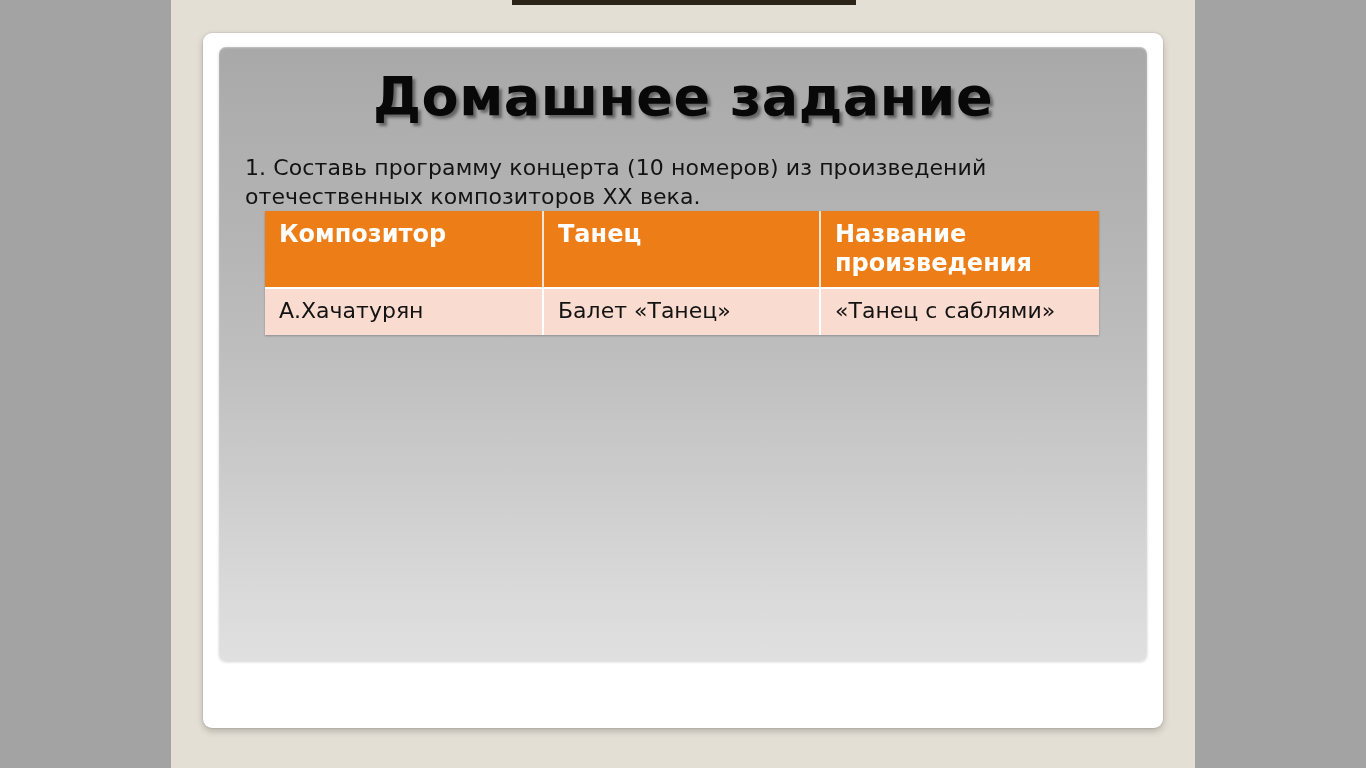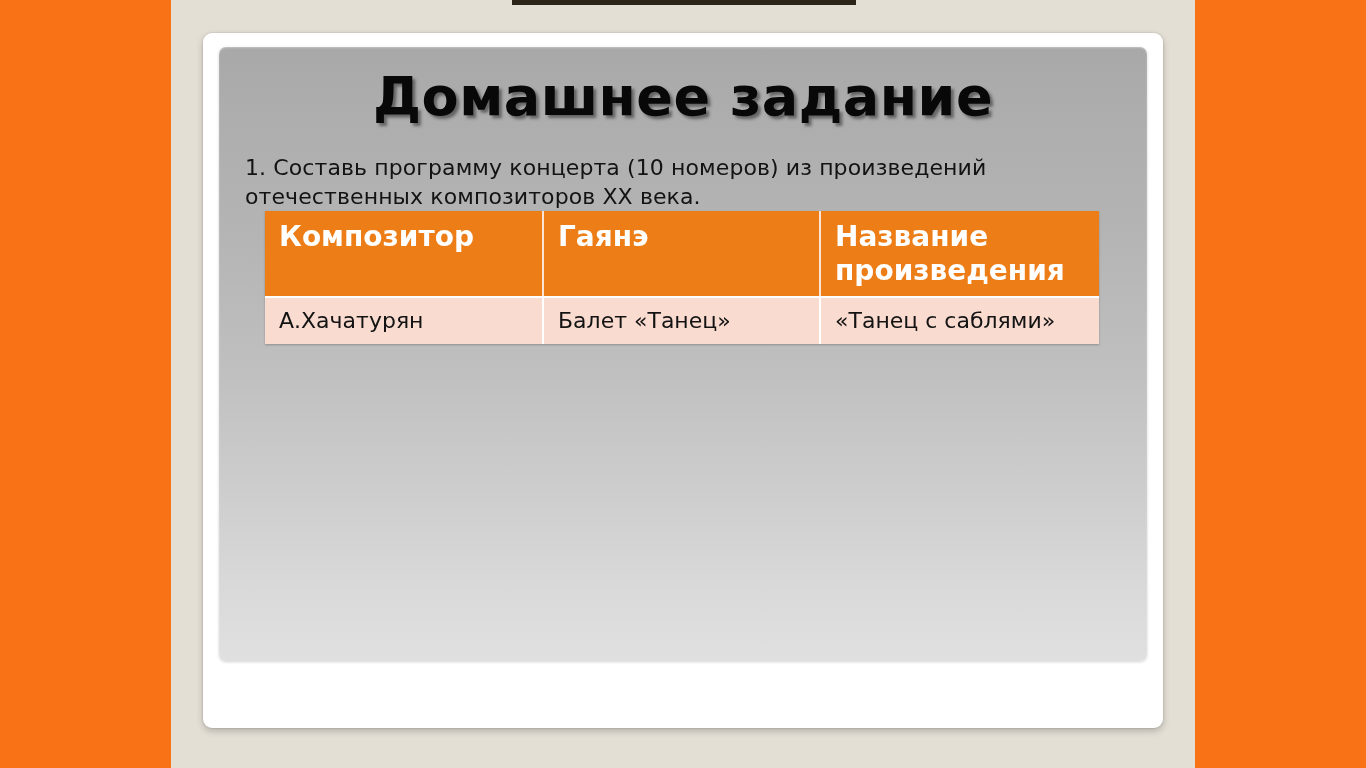--- a/index.html
+++ b/index.html
@@ -12,21 +12,21 @@
     height: 768px;
     overflow: hidden;
     font-family: "DejaVu Sans", "Liberation Sans", sans-serif;
   }
 
   
   #stage {
     position: relative;
     width: 1366px;
     height: 768px;
-    background: #f97316;
+    background: #a3a3a3;
     text-decoration: underline;
   }
 
   
   #paper {
     position: absolute;
     left: 171px;
     top: 0px;
     width: 1024px;
     height: 768px;
@@ -124,21 +124,21 @@
     table-layout: fixed;
     box-shadow: 0 1px 2px rgba(0,0,0,0.25);
   }
   #hw-table col.c1 { width: 279px; }
   #hw-table col.c2 { width: 277px; }
   #hw-table col.c3 { width: 278px; }
 
   #hw-table th {
     background: #ed7d17;
     color: #ffffff;
-    font-size: 28px;
+    font-size: 24px;
     font-weight: bold;
     text-align: left;
     vertical-align: top;
     padding: 9px 0 9px 14px;
     height: 55px;
     line-height: 1.2;
     border-right: 2px solid #fbe3d6;
   }
   #hw-table th:last-child { border-right: none; }
 
@@ -174,21 +174,21 @@
 
     <table id="hw-table">
       <colgroup>
         <col class="c1">
           <col class="c2">
           <col class="c3">
       </colgroup>
       <thead>
         <tr>
           <th>Композитор</th>
-          <th>Гаянэ</th>
+          <th>Танец</th>
           <th>Название произведения</th>
         </tr>
       </thead>
       <tbody>
         <tr>
           <td>А.Хачатурян</td>
           <td>Балет «Танец»</td>
           <td>«Танец с саблями»</td>
         </tr>
       </tbody>

